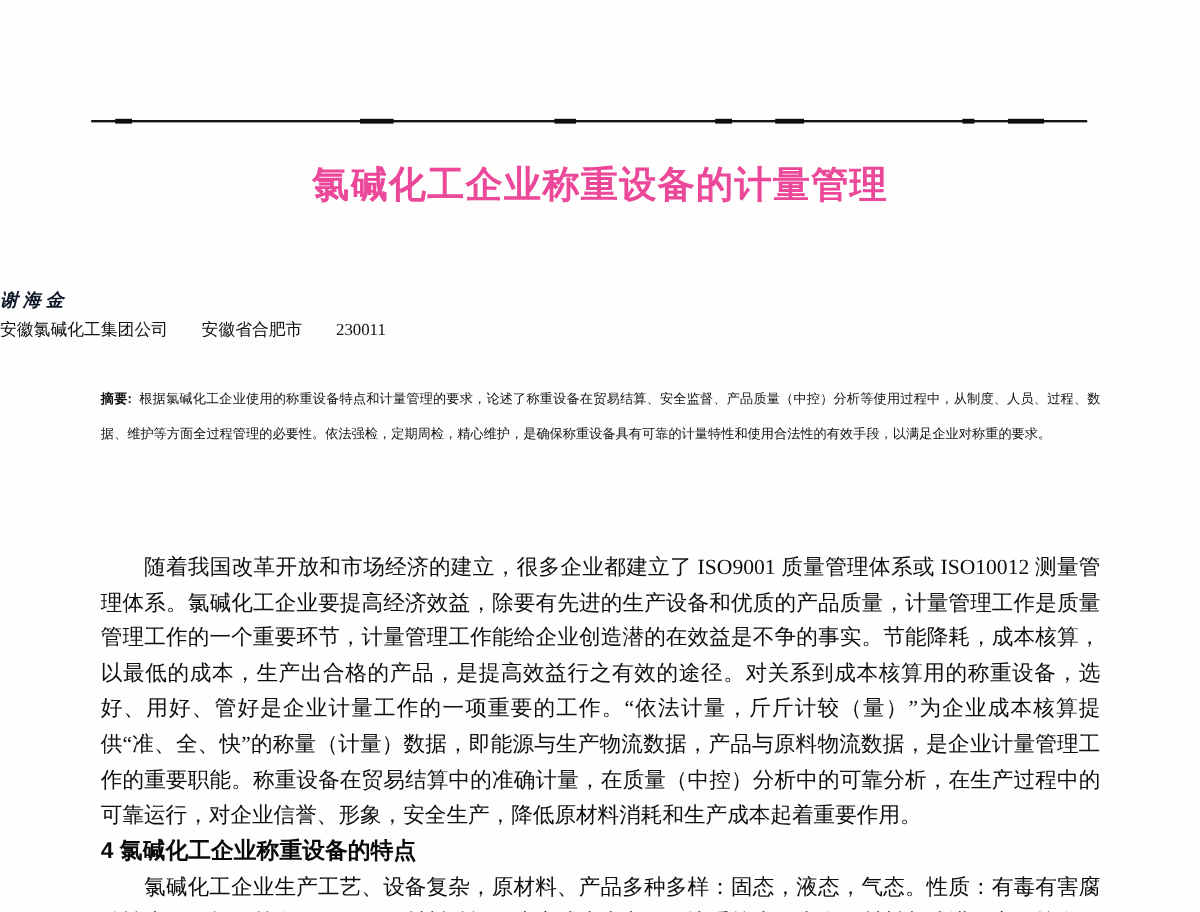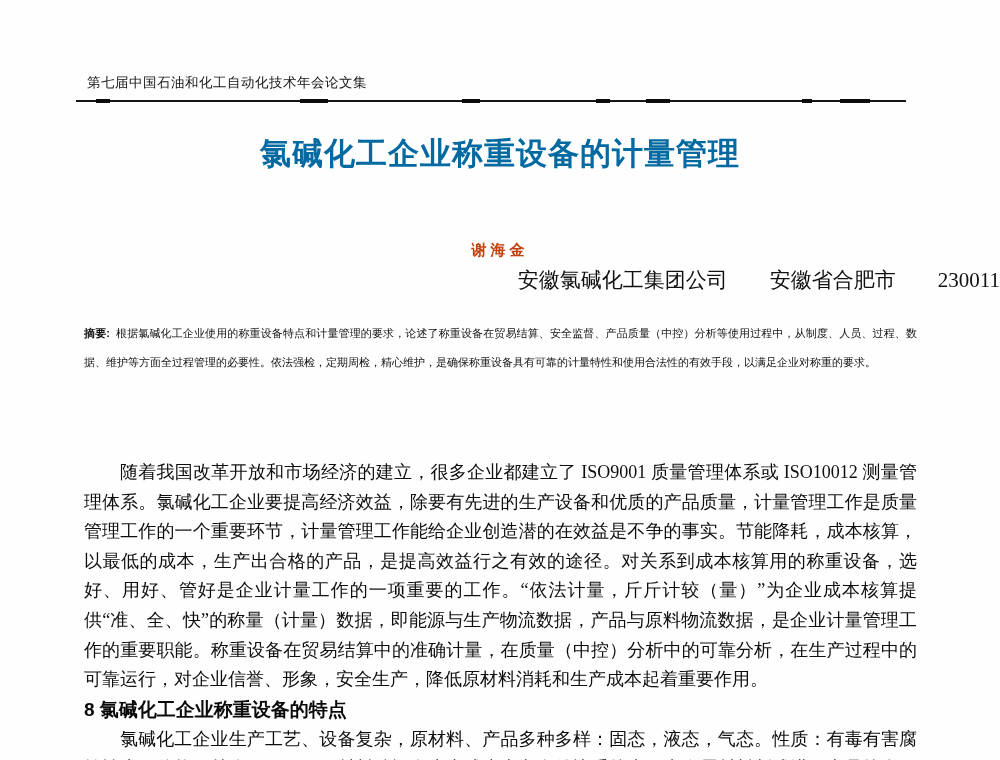--- a/index.html
+++ b/index.html
@@ -41,38 +41,38 @@
   .paper-title {
     position: absolute;
     left: 0; top: 133px;
     width: 100%;
     margin: 0;
     text-align: center;
     font-family: "Liberation Sans", "DejaVu Sans", sans-serif;
     font-weight: 700;
     font-size: 31px;
     letter-spacing: 1px;
-    color: #0369a1;
+    color: #ec4899;
   }
   .author-name {
     position: absolute;
     left: 0; top: 241px;
     width: 100%;
-    text-align: center;
+    font-style: italic;
     font-weight: 600;
     font-size: 15px;
     letter-spacing: 4px;
-    color: #c2410c;
+    color: #0f172a;
   }
   .author-affiliation {
     position: absolute;
     left: 0; top: 266px;
     width: 100%;
-    text-align: right;
-    font-size: 21px;
+    text-align: left;
+    font-size: 14px;
     color: #101010;
   }
   .abstract-block {
     position: absolute;
     left: 84px; top: 319px;
     width: 833px;
     font-size: 11px;
     line-height: 29px;
     text-align: justify;
     color: #101010;
@@ -103,21 +103,20 @@
     text-indent: 0;
     color: #0a0a0a;
     white-space: nowrap;
   }
 </style>
 </head>
 <body>
 
 <div class="page">
 
-  <div class="doc-header">第七届中国石油和化工自动化技术年会论文集</div>
 
   <div class="header-rule">
     <div class="blob b1"></div>
     <div class="blob b2"></div>
     <div class="blob b3"></div>
     <div class="blob b4"></div>
     <div class="blob b5"></div>
     <div class="blob b6"></div>
     <div class="blob b7"></div>
   </div>
@@ -127,17 +126,17 @@
   <div class="author-name">谢海金</div>
 
   <div class="author-affiliation">安徽氯碱化工集团公司　　安徽省合肥市　　230011</div>
 
   <div class="abstract-block">
     <p><span class="inline-label">摘要:</span><span>根据氯碱化工企业使用的称重设备特点和计量管理的要求，论述了称重设备在贸易结算、安全监督、产品质量（中控）分析等使用过程中，从制度、人员、过程、数据、维护等方面全过程管理的必要性。依法强检，定期周检，精心维护，是确保称重设备具有可靠的计量特性和使用合法性的有效手段，以满足企业对称重的要求。</span></p>
   </div>
 
   <div class="body-block">
     <p>随着我国改革开放和市场经济的建立，很多企业都建立了 ISO9001 质量管理体系或 ISO10012 测量管理体系。氯碱化工企业要提高经济效益，除要有先进的生产设备和优质的产品质量，计量管理工作是质量管理工作的一个重要环节，计量管理工作能给企业创造潜的在效益是不争的事实。节能降耗，成本核算，以最低的成本，生产出合格的产品，是提高效益行之有效的途径。对关系到成本核算用的称重设备，选好、用好、管好是企业计量工作的一项重要的工作。“依法计量，斤斤计较（量）”为企业成本核算提供“准、全、快”的称量（计量）数据，即能源与生产物流数据，产品与原料物流数据，是企业计量管理工作的重要职能。称重设备在贸易结算中的准确计量，在质量（中控）分析中的可靠分析，在生产过程中的可靠运行，对企业信誉、形象，安全生产，降低原材料消耗和生产成本起着重要作用。</p>
-    <h2 class="section-heading">8 氯碱化工企业称重设备的特点</h2>
+    <h2 class="section-heading">4 氯碱化工企业称重设备的特点</h2>
     <p>氯碱化工企业生产工艺、设备复杂，原材料、产品多种多样：固态，液态，气态。性质：有毒有害腐蚀性大，价格（档次）不同，原材料储运在生产成本中占有的比重较大，由金属材料制成进口产品较多，很多企业另</p>
   </div>
 
 </div>
 
 </body></html>

